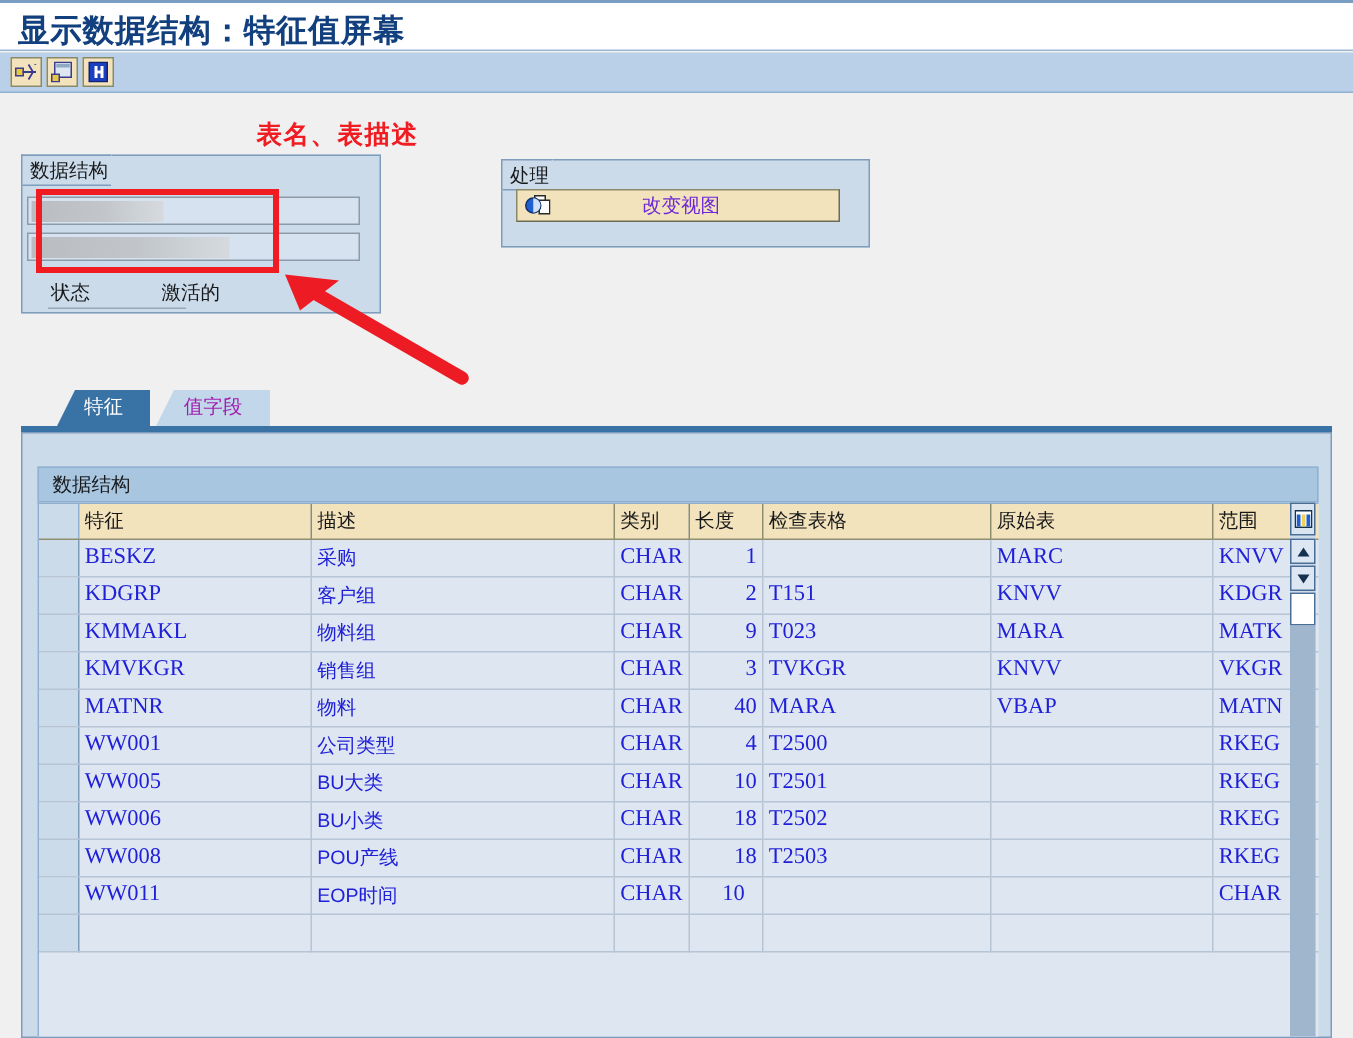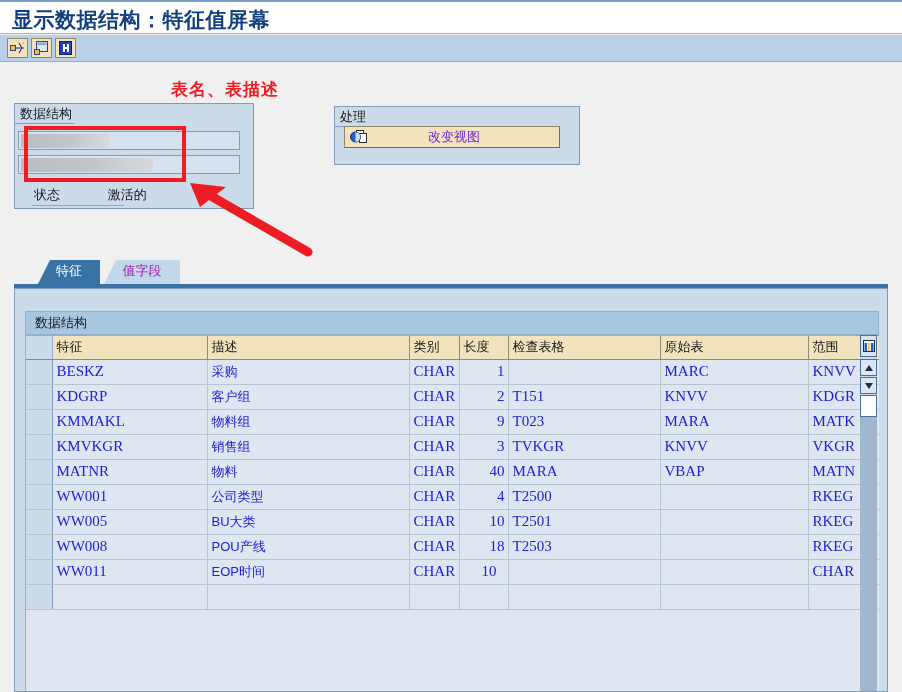--- a/index.html
+++ b/index.html
@@ -479,20 +479,30 @@
               <td>WW005</td>
               <td class="desc-cell">BU大类</td>
               <td>CHAR</td>
               <td class="num">10</td>
               <td>T2501</td>
               <td></td>
               <td>RKEG</td>
             </tr>
             <tr>
               <td class="sel-col"></td>
+              <td>WW006</td>
+              <td class="desc-cell">BU小类</td>
+              <td>CHAR</td>
+              <td class="num">18</td>
+              <td>T2502</td>
+              <td></td>
+              <td>RKEG</td>
+            </tr>
+            <tr>
+              <td class="sel-col"></td>
               <td>WW008</td>
               <td class="desc-cell">POU产线</td>
               <td>CHAR</td>
               <td class="num">18</td>
               <td>T2503</td>
               <td></td>
               <td>RKEG</td>
             </tr>
             <tr>
               <td class="sel-col"></td>

